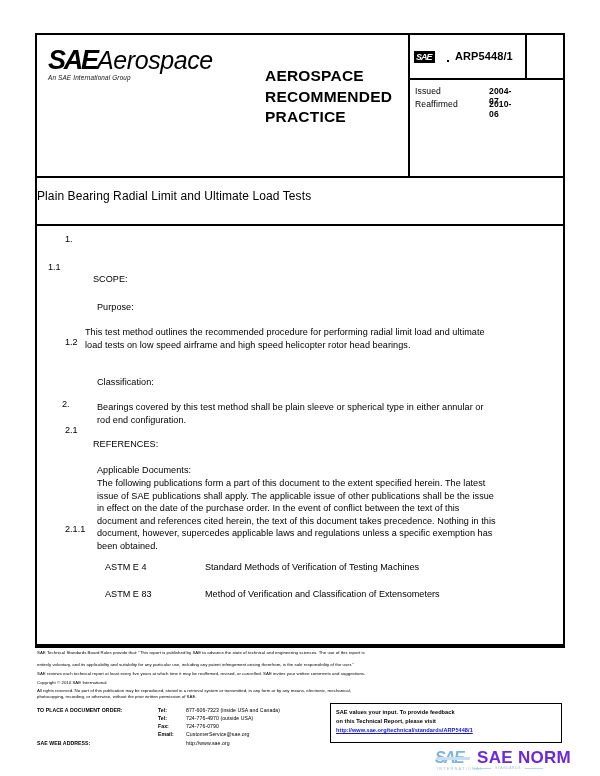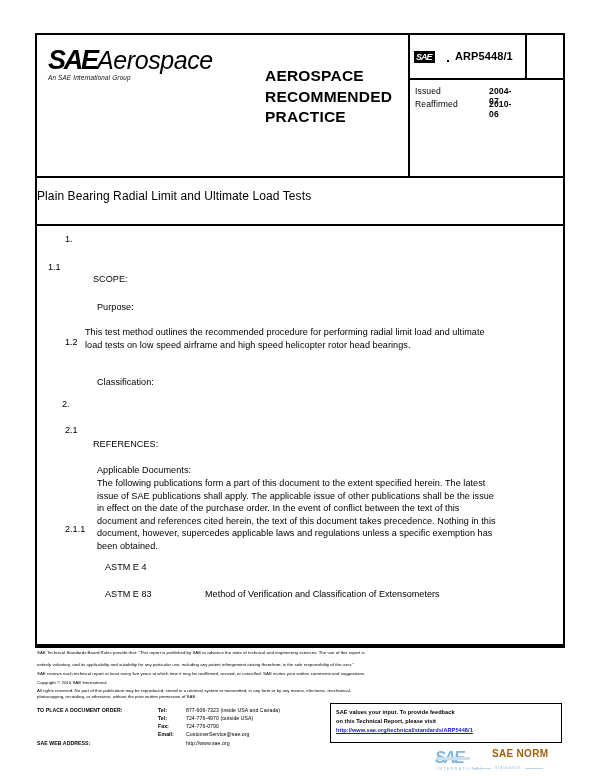--- a/index.html
+++ b/index.html
@@ -172,22 +172,22 @@
   }
   .wm-sae{
     position:absolute;left:0;top:1px;font-size:16px;font-weight:bold;
     font-style:italic;letter-spacing:-1.6px;color:#7fb4dd;
   }
   .wm-bar{
     position:absolute;left:1px;top:9px;width:34px;height:2.6px;
     background:#c8dff0;transform:skewX(-14deg);
   }
   .wm-norm{
-    position:absolute;left:57px;top:0px;font-size:10px;font-weight:bold;
-    color:#a16207;letter-spacing:.3px;
+    position:absolute;left:42px;top:0px;font-size:17px;font-weight:bold;
+    color:#6d28d9;letter-spacing:.3px;
   }
   .wm-intl{
     position:absolute;left:2px;top:18px;font-size:4px;color:#9cc3de;
     letter-spacing:1.1px;
   }
   .wm-sub{
     position:absolute;left:60px;top:18px;font-size:3.4px;color:#9cc3de;
     letter-spacing:.6px;white-space:nowrap;
   }
   .wm-sub:before,.wm-sub:after{
@@ -250,31 +250,33 @@
 
   <div class="num sec-1">1.</div>
   <div class="bt sec-1-lbl">SCOPE:</div>
 
   <div class="num sec-11">1.1</div>
   <div class="bt sec-11-lbl">Purpose:</div>
   <div class="bt p-purpose">This test method outlines the recommended procedure for performing radial limit load and ultimate load tests on low speed airframe and high speed helicopter rotor head bearings.</div>
 
   <div class="num sec-12">1.2</div>
   <div class="bt sec-12-lbl">Classification:</div>
+  <div class="bt p-class">Bearings covered by this test method shall be plain sleeve or spherical type in either annular or rod end configuration.</div>
 
   <div class="num sec-2">2.</div>
   <div class="bt sec-2-lbl">REFERENCES:</div>
 
   <div class="num sec-21">2.1</div>
   <div class="bt sec-21-lbl">Applicable Documents:</div>
   <div class="bt p-apps">The following publications form a part of this document to the extent specified herein. The latest issue of SAE publications shall apply. The applicable issue of other publications shall be the issue in effect on the date of the purchase order. In the event of conflict between the text of this document and references cited herein, the text of this document takes precedence. Nothing in this document, however, supercedes applicable laws and regulations unless a specific exemption has been obtained.</div>
 
   <div class="num sec-211">2.1.1</div>
 
   <div class="astm-row astm-code astm-1">ASTM E 4</div>
+  <div class="astm-row astm-desc astm-1">Standard Methods of Verification of Testing Machines</div>
   <div class="astm-row astm-code astm-2">ASTM E 83</div>
   <div class="astm-row astm-desc astm-2">Method of Verification and Classification of Extensometers</div>
 
   <div class="foot-rule"></div>
 
   <div class="foot f1">SAE Technical Standards Board Rules provide that: "This report is published by SAE to advance the state of technical and engineering sciences.  The use of this report is</div>
   <div class="foot f2">entirely voluntary, and its applicability and suitability for any particular use, including any patent infringement arising therefrom, is the sole responsibility of the user."</div>
   <div class="foot f3">SAE reviews each technical report at least every five years at which time it may be reaffirmed, revised, or cancelled.  SAE invites your written comments and suggestions.</div>
   <div class="foot f4">Copyright © 2010 SAE International</div>
   <div class="foot f5">

